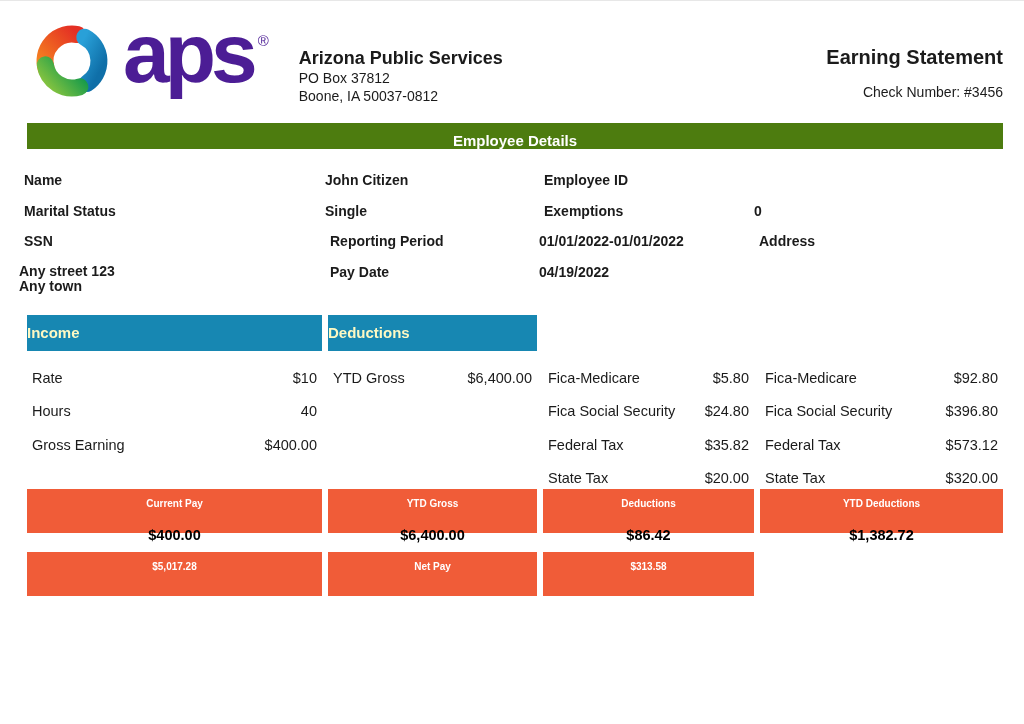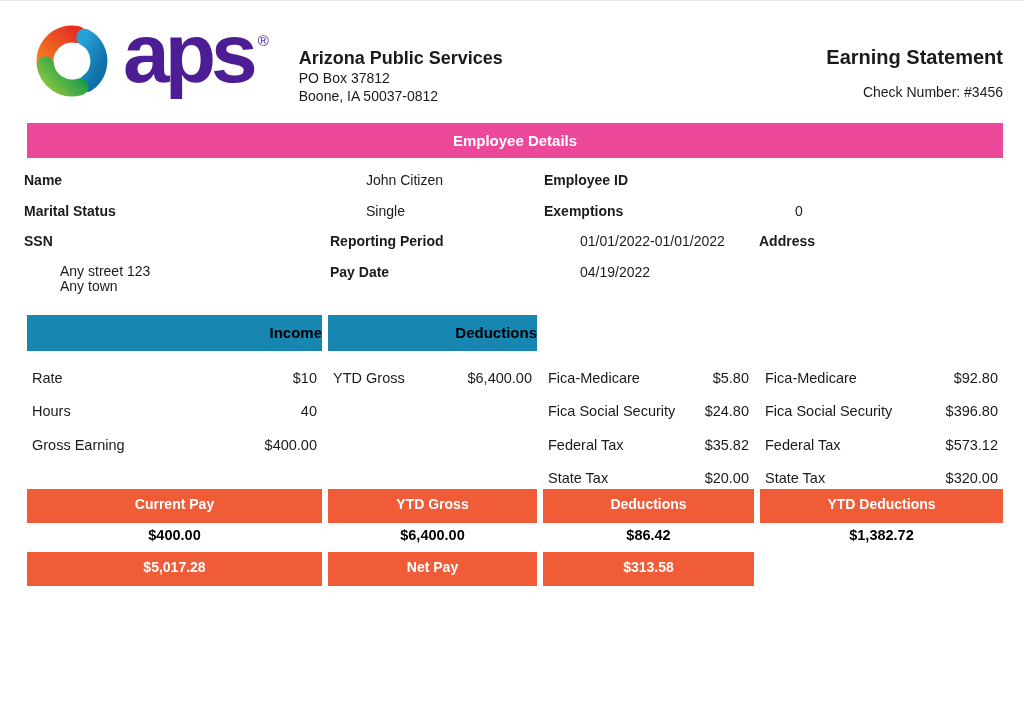--- a/index.html
+++ b/index.html
@@ -17,52 +17,52 @@
   .logo-reg{position:absolute;top:22px;right:-16px;font-size:15px;font-weight:normal;
             letter-spacing:0;line-height:15px;}
   .company{margin-left:46px;padding-top:33px;}
   .company-name{font-size:18px;font-weight:bold;line-height:20px;}
   .company-addr{font-size:14px;line-height:16px;margin-top:2px;}
   .hdr-right{margin-left:auto;text-align:right;padding-top:31px;}
   .doc-title{font-size:20px;font-weight:bold;line-height:22px;}
   .check-no{font-size:14px;margin-top:16px;}
 
   
-  .green-bar{position:absolute;top:122px;left:27px;width:976px;height:35px;
-             background:#ec4899;color:#fff;font-size:15px;font-weight:bold;
+  .green-bar{position:absolute;top:122px;left:27px;width:976px;height:26px;
+             background:#4d7c0f;color:#fff;font-size:15px;font-weight:bold;
              text-align:center;line-height:35px;}
 
   
   .details{position:absolute;top:171px;left:19px;width:976px;
            display:grid;grid-template-columns:306px 214px 215px 241px;
            grid-auto-rows:minmax(30.5px,auto);font-size:14px;}
   .details .lbl{font-weight:bold;padding-left:5px;}
-  .details .val{font-weight:normal;margin-left:41px;}
+  .details .val{font-weight:bold;}
   .details .val .line{display:block;line-height:15px;}
 
   
   .grid4{position:absolute;left:27px;width:976px;display:grid;
          grid-template-columns:295px 209px 211px 243px;column-gap:6px;}
 
   
   .col-heads{top:314px;}
-  .blue-cell{background:#1787b2;height:36px;color:#000000;font-size:15px;font-weight:bold;
-             text-align:right;line-height:36px;}
+  .blue-cell{background:#1787b2;height:36px;color:#fef9c3;font-size:15px;font-weight:bold;
+             text-align:left;line-height:36px;}
 
   
   .tbody{top:350px;}
   .tcol{padding:10px 5px 0 5px;}
   .trow{display:flex;justify-content:space-between;align-items:center;height:33.5px;
         font-size:14.5px;}
   .trow .tlabel{white-space:nowrap;}
   .trow .tval{white-space:nowrap;}
 
   
   .totals{top:488px;grid-template-rows:30px 33px 30px;row-gap:0;}
-  .orange-cell{background:#f05c38;height:34px;color:#fff;font-size:14px;font-weight:bold;
+  .orange-cell{background:#f05c38;height:44px;color:#fff;font-size:10px;font-weight:bold;
                text-align:center;line-height:30px;}
   .value-cell{height:33px;color:#000;font-size:14.5px;font-weight:bold;text-align:center;
               line-height:33px;}
 </style>
 </head>
 <body>
 
 <div class="page">
 
   <div class="hdr">

